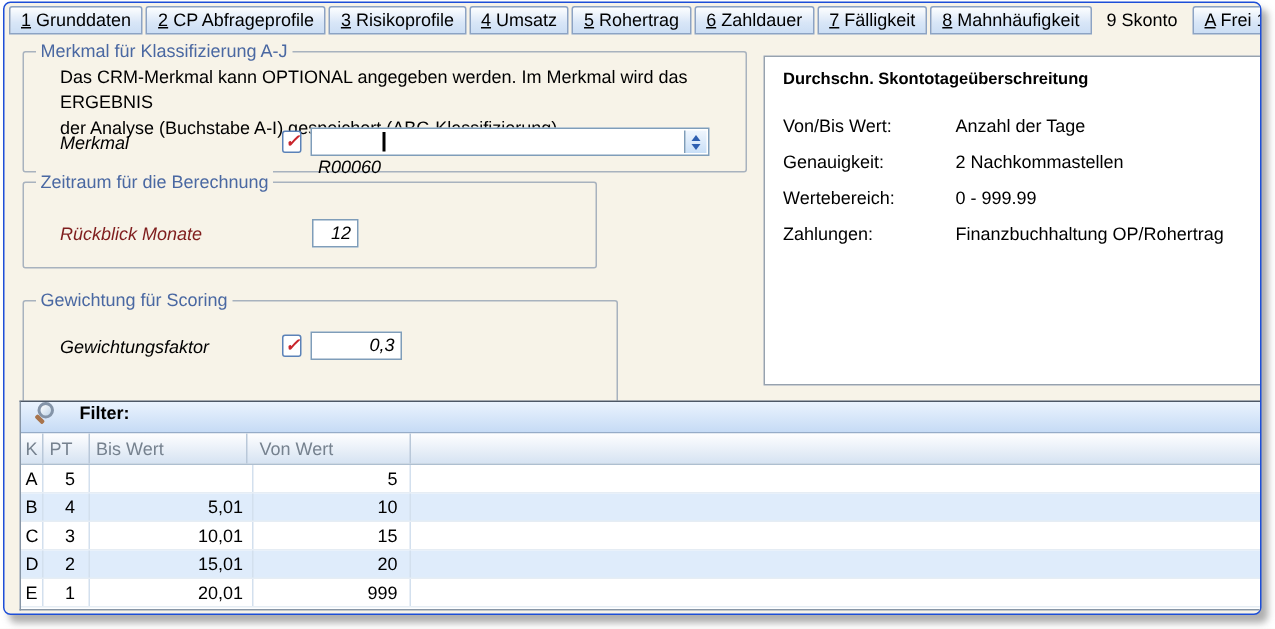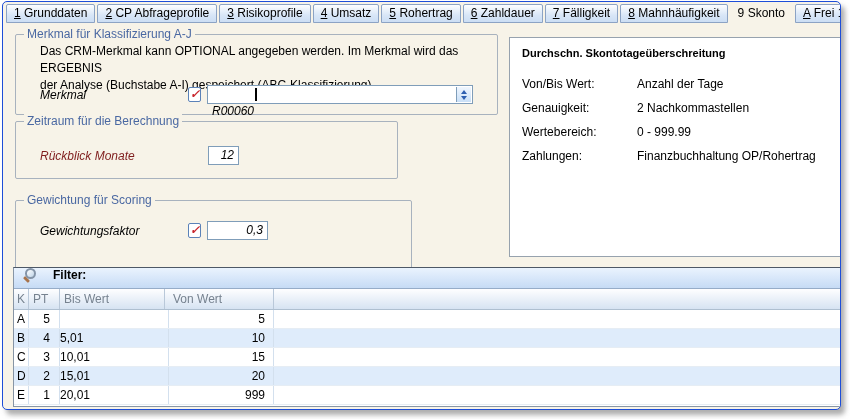--- a/index.html
+++ b/index.html
@@ -61,21 +61,21 @@
   .trow{ height:19px; display:flex; border-bottom:1px solid #E6EDF4; }
   .trow.alt{ background:#DFECFB; }
   .trow .cell{ border-right:1px solid #D3E0EE; line-height:18px; }
   .cell{ overflow:hidden; white-space:nowrap; }
   .c-k{ width:15px; padding-left:3px; }
   .c-pt{ width:31px; }
   .thead .c-pt{ padding-left:4px; }
   .trow .c-pt{ text-align:right; padding-right:9px; }
   .c-von{ width:109px; }
   .thead .c-von{ padding-left:8px; }
-  .trow .c-von{ padding-right:6px; }
+  .trow .c-von{ text-align:right; padding-right:6px; }
   .c-bis{ width:105px; }
   .thead .c-bis{ padding-left:4px; }
   .trow .c-bis{ text-align:right; padding-right:8px; }
   .c-rest{ flex:1; border-right:none !important; }
 </style>
 </head>
 <body>
 
 <div class="window">
 

